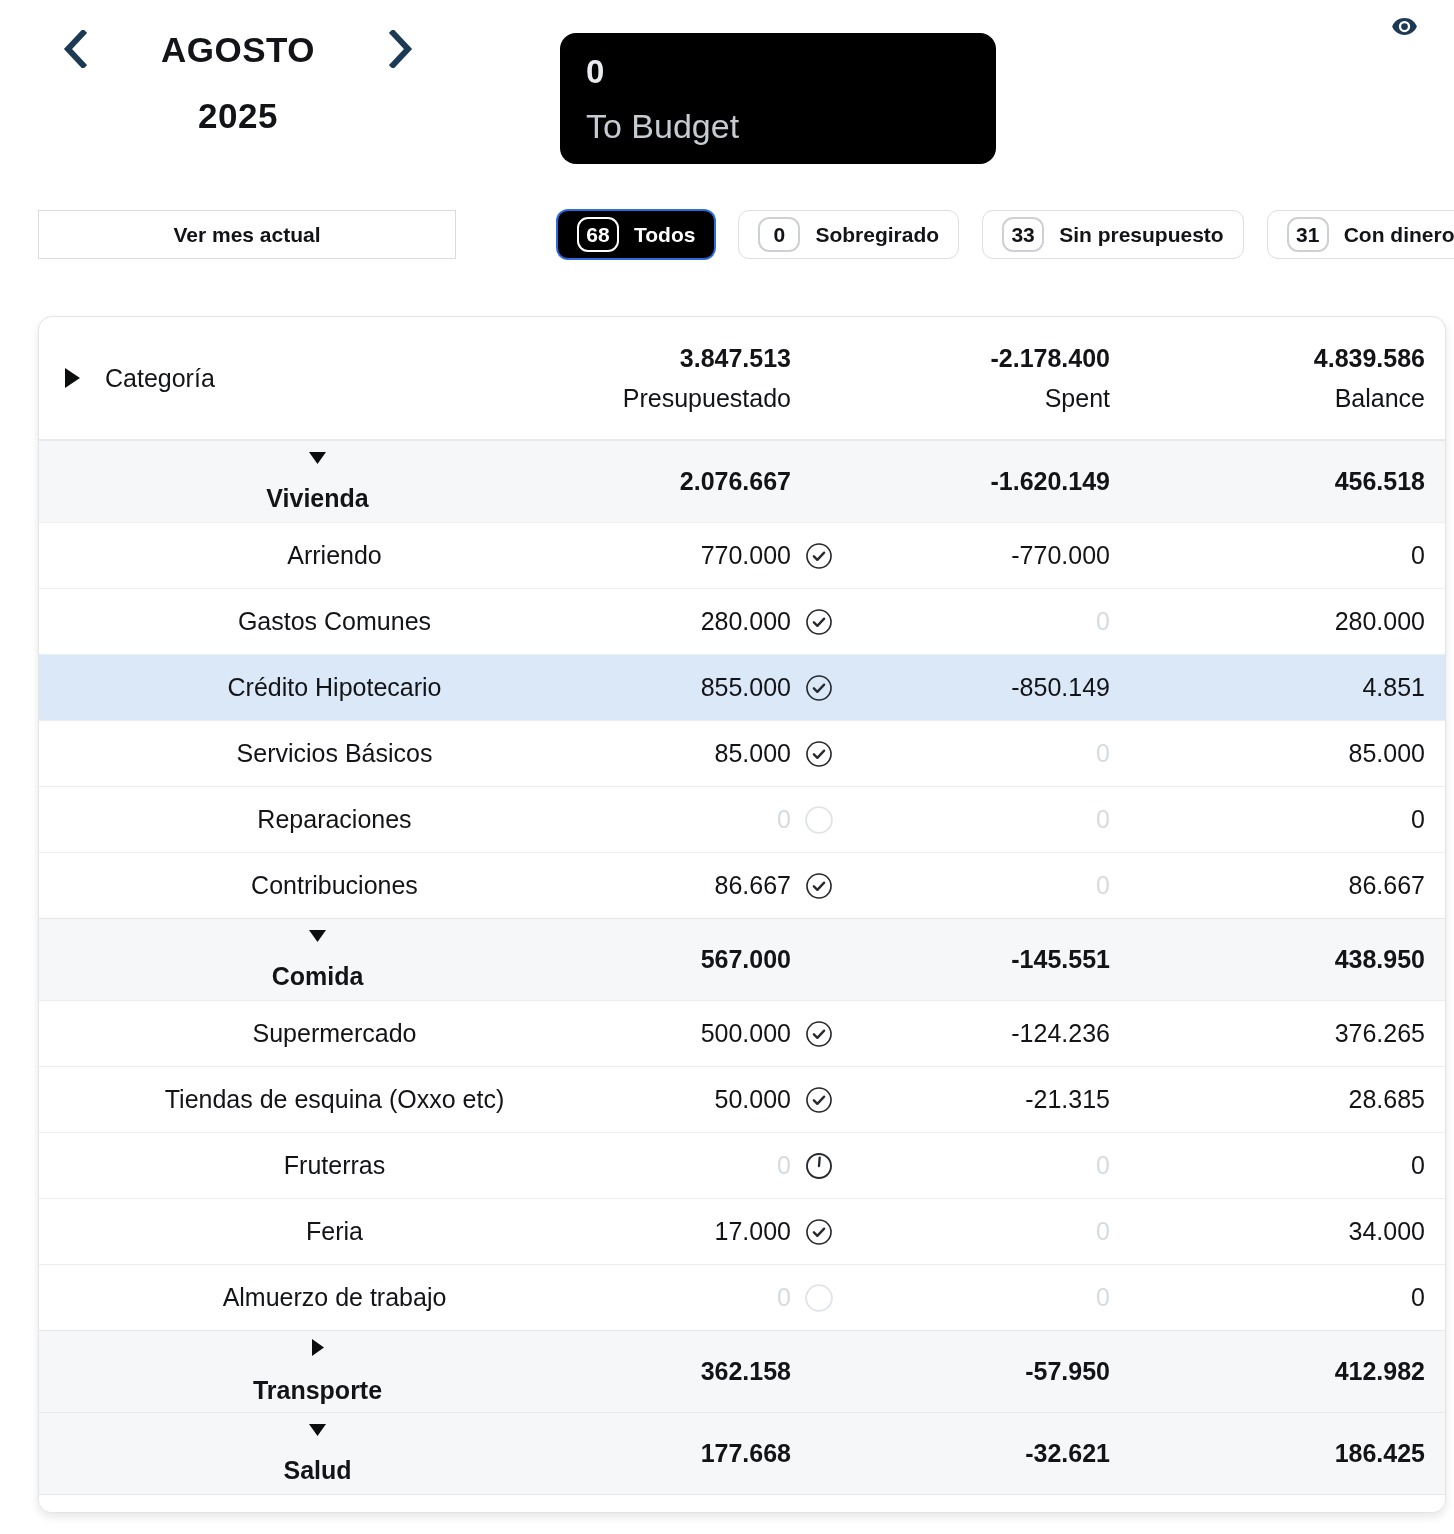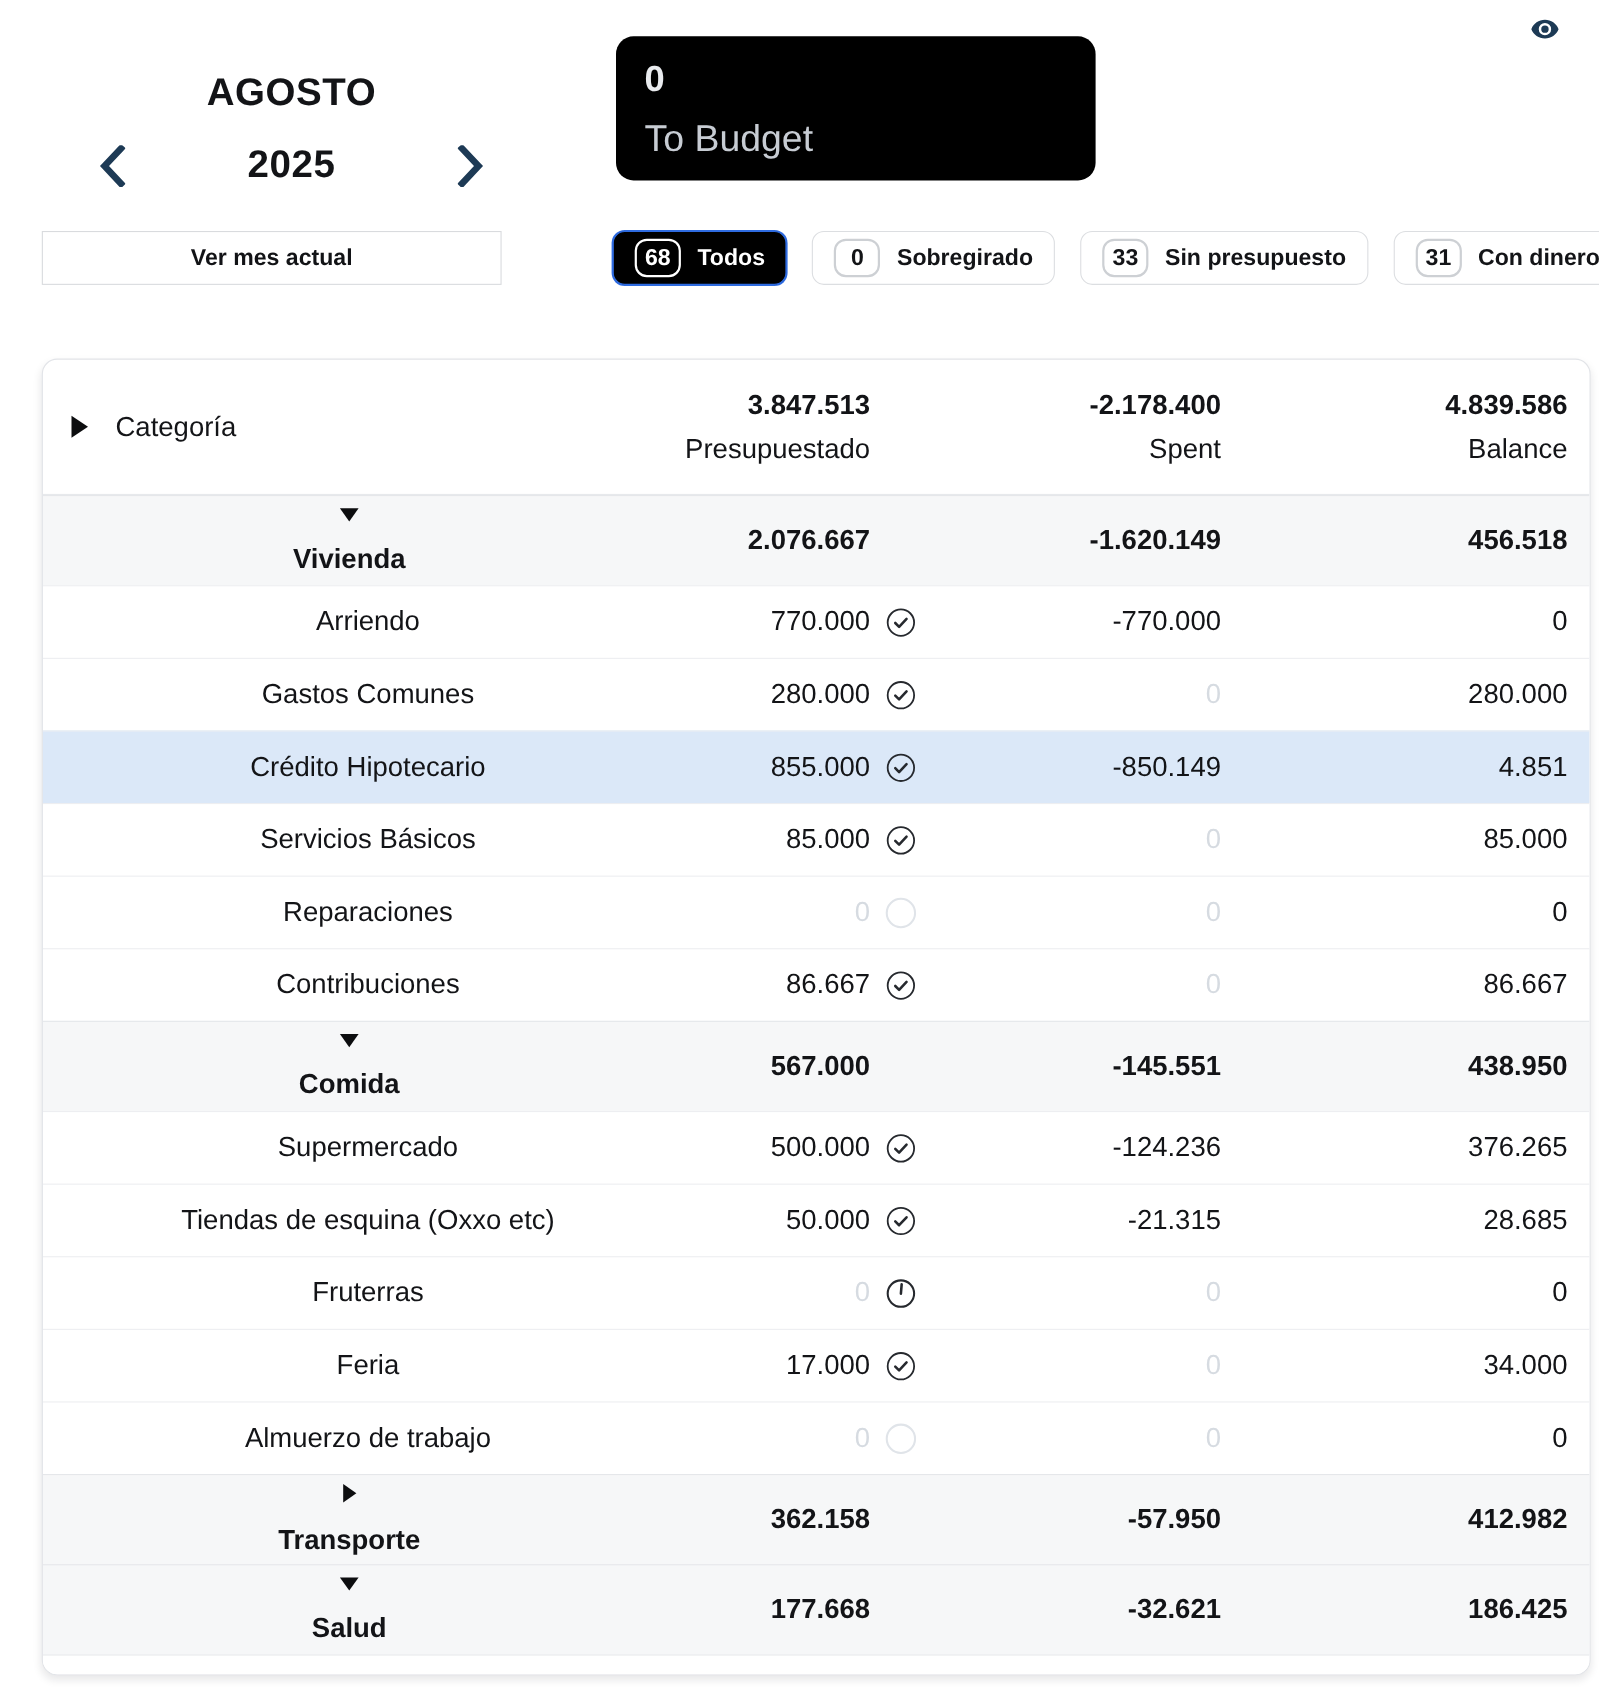--- a/index.html
+++ b/index.html
@@ -3,22 +3,22 @@
 <meta charset="utf-8">
 <style>
   * { margin:0; padding:0; box-sizing:border-box; }
   html,body { width:1454px; height:1534px; background:#ffffff; overflow:hidden;
     font-family:"Liberation Sans","DejaVu Sans",sans-serif; color:#131417; position:relative; }
 
   
   .eye-btn { position:absolute; top:8px; right:28px; width:44px; height:36px;
     display:flex; align-items:center; justify-content:center; background:none; border:none; cursor:pointer; }
 
-  .month-nav { position:absolute; left:56px; top:30px; width:418px; height:140px;
-    display:flex; align-items:flex-end; justify-content:space-between; padding:0 34px; }
+  .month-nav { position:absolute; left:29px; top:30px; width:418px; height:140px;
+    display:flex; align-items:flex-start; justify-content:space-between; padding:0 34px; }
   .month-stack { display:flex; flex-direction:column; align-items:center; gap:26px; }
   .month-label { font-size:35px; font-weight:700; letter-spacing:.5px; }
   .year-label  { font-size:35px; font-weight:700; letter-spacing:.5px; }
   .chev-btn { background:none; border:none; cursor:pointer; display:flex; align-items:center; }
 
   .view-current-btn { position:absolute; left:38px; top:210px; width:418px; height:49px;
     background:#fff; border:1.5px solid #d9dbde; border-radius:0;
     font-size:21px; font-weight:700; color:#121316; cursor:pointer;
     font-family:"Liberation Sans","DejaVu Sans",sans-serif; }
 
@@ -32,21 +32,21 @@
   .pill { height:49px; border:1.5px solid #dcdee1; border-radius:11px; background:#fff;
     display:flex; align-items:center; gap:15px; padding:0 19px; white-space:nowrap;
     font-size:21px; font-weight:700; color:#131417; cursor:pointer;
     font-family:"Liberation Sans","DejaVu Sans",sans-serif; flex:0 0 auto; }
   .pill .count { min-width:42px; height:35px; padding:0 7px; border:2px solid #cdd0d4; border-radius:11px;
     display:flex; align-items:center; justify-content:center; font-size:21px; font-weight:600; }
   .pill.selected { background:#000; color:#fff; border-color:#2e6be0; box-shadow:0 0 0 1px #2e6be0; }
   .pill.selected .count { border-color:#fff; color:#ffffff; }
 
   
-  .table-card { position:absolute; left:38px; top:326px; width:1408px; height:1197px;
+  .table-card { position:absolute; left:38px; top:316px; width:1408px; height:1197px;
     background:#fff; border:1.5px solid #e2e4e8; border-radius:14px; overflow:hidden;
     box-shadow:0 4px 8px rgba(20,24,31,.10); }
 
   .grid-cols { display:grid; grid-template-columns:532px 220px 56px 280px 1fr; align-items:center; }
 
   .thead { height:123px; border-bottom:1px solid #e7e9ec; }
   .thead-cat { display:flex; align-items:center; gap:24px; padding-left:25px; cursor:pointer; }
   .thead-cat .cat-title { font-size:25px; font-weight:400; color:#141518; }
   .col-sum { display:flex; flex-direction:column; align-items:flex-end; gap:11px; }
   .col-sum .tot { font-size:25px; font-weight:700; }

